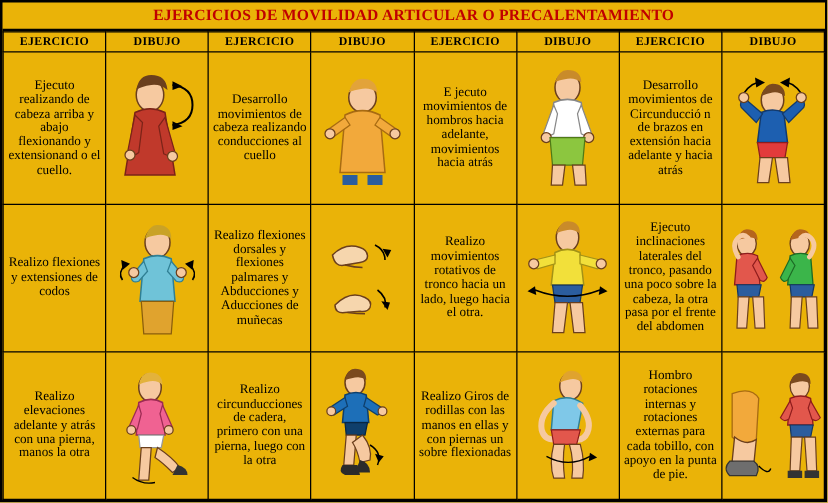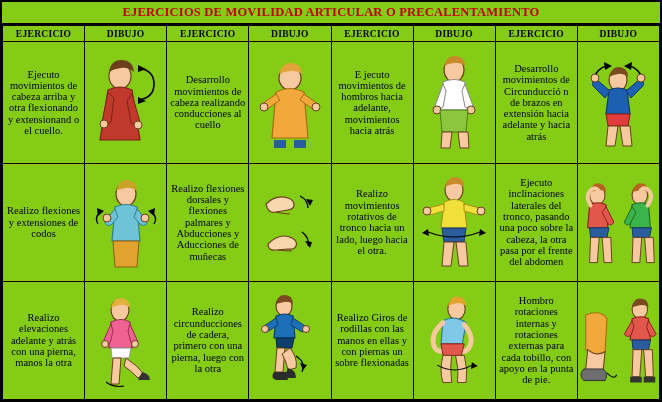--- a/index.html
+++ b/index.html
@@ -11,21 +11,21 @@
     width: 662px;
     height: 402px;
     font-family: "Liberation Serif", serif;
     overflow: hidden;
   }
   .sheet {
     width: 662px;
     height: 402px;
     box-sizing: border-box;
     border: 2px solid #000;
-    background: #84cc16;
+    background: #eab308;
     display: flex;
     flex-direction: column;
   }
   .title-bar {
     border-bottom: 2px solid #000;
     text-align: center;
     padding: 3px 2px 4px 2px;
     line-height: 1.15;
   }
   .title-line1 {
@@ -99,21 +99,21 @@
         <th>EJERCICIO</th>
         <th>DIBUJO</th>
         <th>EJERCICIO</th>
         <th>DIBUJO</th>
       </tr>
     </thead>
     <tbody>
 
       <tr class="r1">
         <td class="txt">
-          <div class="cell-text">Ejecuto movimientos de cabeza arriba y otra flexionando y extensionand o el cuello.</div>
+          <div class="cell-text">Ejecuto realizando de cabeza arriba y abajo flexionando y extensionand o el cuello.</div>
         </td>
         <td class="img">
           <div class="fig-wrap">
             <svg class="fig" width="80" height="100" viewBox="0 0 80 100">
               <ellipse cx="34" cy="24" rx="11" ry="13" fill="#f6c9a0" stroke="#6b3f1d" stroke-width="1.2"></ellipse>
               <path d="M23 20 q2-12 12-12 q12 0 13 12 q-6-5-13-4 q-8 1-12 4z" fill="#6b3f1d"></path>
               <path d="M22 38 q12-6 24 0 l8 50 h-40z" fill="#c0392b" stroke="#7b2318" stroke-width="1.2"></path>
               <path d="M22 40 l-6 30 q5 4 9 0 l3-24z" fill="#c0392b" stroke="#7b2318" stroke-width="1"></path>
               <circle cx="18" cy="72" r="4" fill="#f6c9a0" stroke="#6b3f1d" stroke-width="1"></circle>
               <path d="M46 42 l8 28 q-4 4-9 1 l-4-22z" fill="#c0392b" stroke="#7b2318" stroke-width="1"></path>

